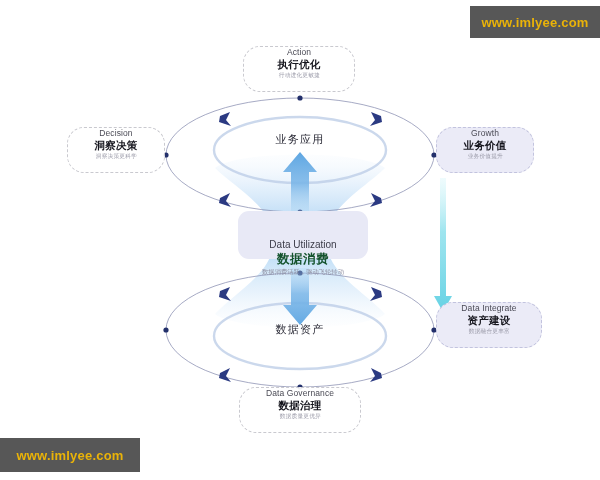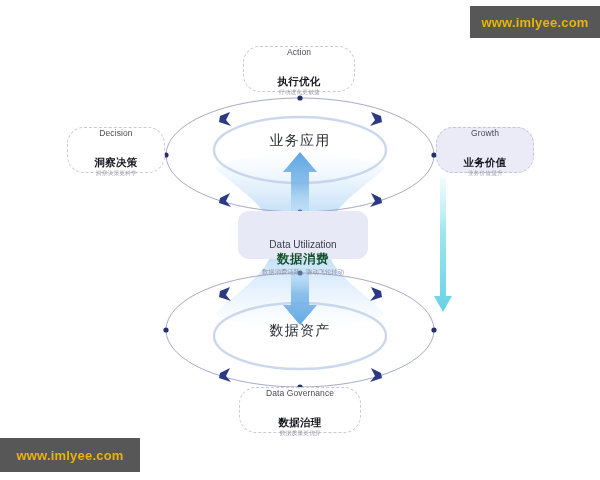--- a/index.html
+++ b/index.html
@@ -52,21 +52,20 @@
     letter-spacing: 0.1px;
     white-space: nowrap;
   }
   .node .cn {
     font-size: 10.5px;
     line-height: 13px;
     font-weight: bold;
     color: #15151d;
     letter-spacing: 0.3px;
     white-space: nowrap;
-    margin-top: 17px;
   }
   .node .sub {
     font-size: 6px;
     line-height: 9px;
     color: #9a9aa8;
     letter-spacing: 0.1px;
     white-space: nowrap;
     transform: scale(0.96);
   }
 
@@ -105,21 +104,21 @@
     line-height: 9px;
     color: #8e8ea0;
     white-space: nowrap;
   }
 
   
   .ring-label {
     position: absolute;
     width: 140px;
     text-align: center;
-    font-size: 14px;
+    font-size: 11px;
     color: #2c2c38;
     letter-spacing: 1.2px;
     z-index: 7;
   }
   #ring-label-top  { left: 230px; top: 132px; }
   #ring-label-bot  { left: 230px; top: 322px; }
 
   
   .watermark {
     position: absolute;
@@ -246,20 +245,25 @@
     <div class="sub">洞察决策更科学</div>
   </div>
 
   <div class="node filled" style="left:436px; top:127px; width:98px; height:46px;">
     <div class="en">Growth</div>
     <div class="cn">业务价值</div>
     <div class="sub">业务价值提升</div>
   </div>
 
 
+  <div class="node filled" style="left:436px; top:302px; width:106px; height:46px;">
+    <div class="en">Data Integrate</div>
+    <div class="cn">资产建设</div>
+    <div class="sub">数据融合更丰富</div>
+  </div>
 
   <div class="node dashed" style="left:239px; top:387px; width:122px; height:46px;">
     <div class="en">Data Governance</div>
     <div class="cn">数据治理</div>
     <div class="sub">数据质量更优异</div>
   </div>
 
   <div id="watermark-top" class="watermark">www.imlyee.com</div>
   <div id="watermark-bottom" class="watermark">www.imlyee.com</div>
 

